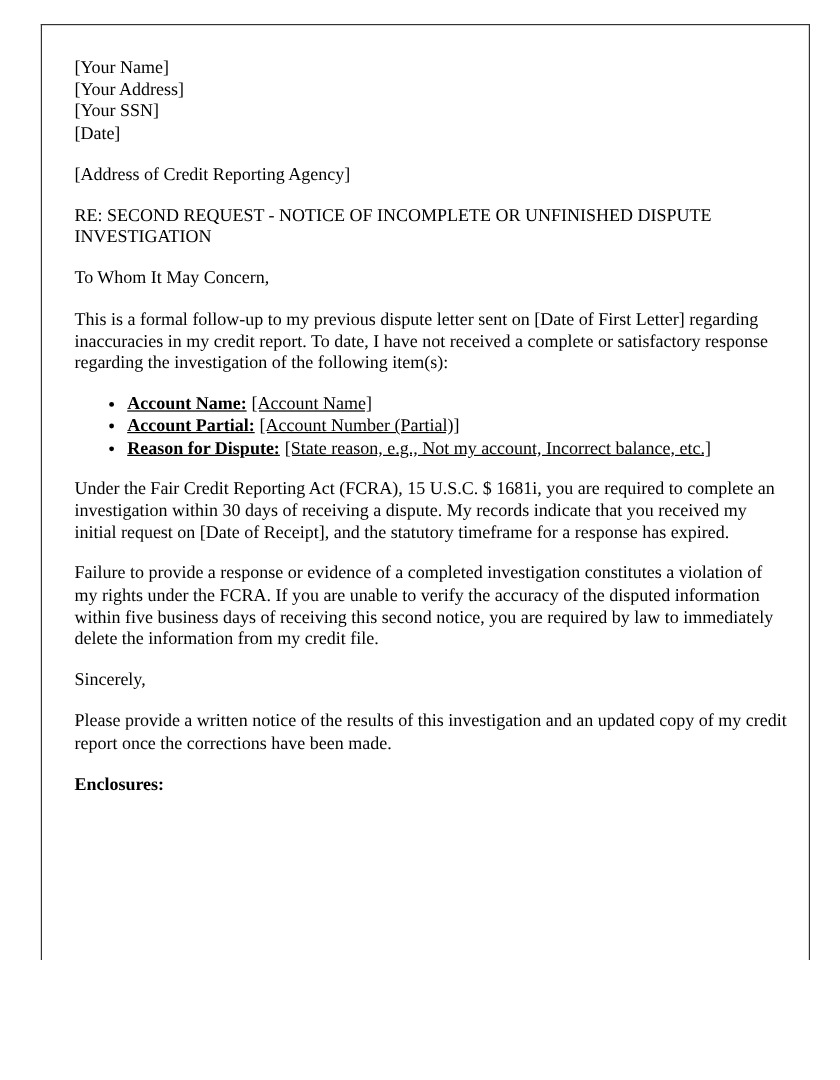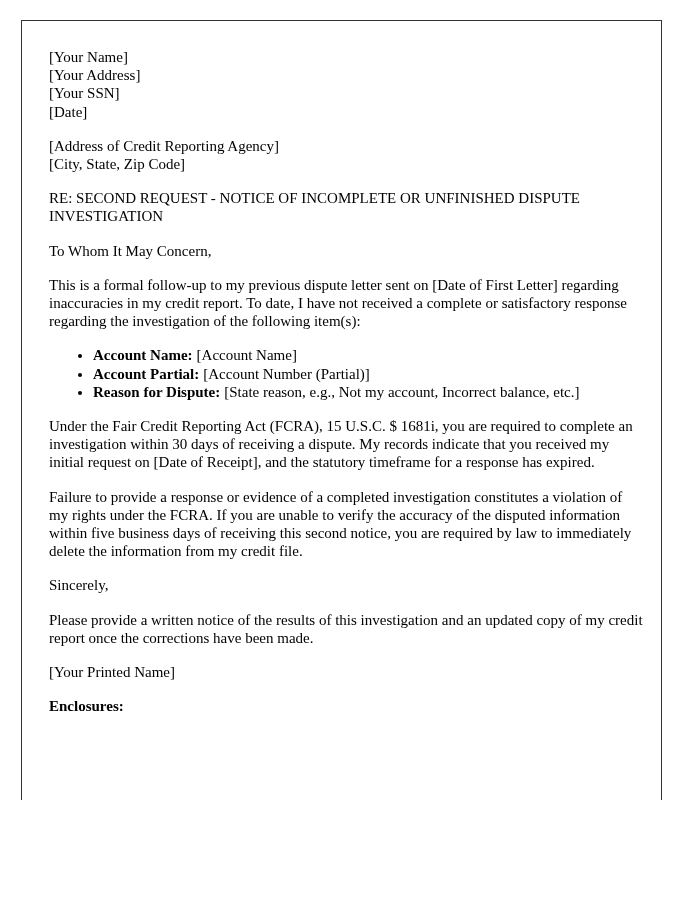--- a/index.html
+++ b/index.html
@@ -5,61 +5,60 @@
   * { margin: 0; padding: 0; box-sizing: border-box; }
   html, body {
     width: 700px; height: 900px;
     background: #ffffff;
     font-family: "Liberation Serif", "DejaVu Serif", serif;
     color: #000000;
     position: relative;
   }
   .page-frame {
     position: absolute;
-    left: 21px; top: 20px;
+    left: 34px; top: 20px;
     width: 641px; height: 780px;
     border: 1px solid #333333;
     border-bottom: none;
     background: #ffffff;
     padding: 27px 8px 0 27px;
     overflow: visible;
   }
   .letter-body {
     font-size: 15px;
     line-height: 18.2px;
     width: 594px;
   }
   .addr-line { white-space: pre-wrap; }
   .block { margin-bottom: 16px; }
   .subject { font-weight: normal; }
   ul.dispute-list {
     margin: 16px 0;
     padding-left: 44px;
     list-style-type: disc;
   }
-  ul.dispute-list li { line-height: 18.2px; }
+  ul.dispute-list li { line-height: 18.2px; text-decoration: underline; }
   .item-label { font-weight: bold; margin-right: 4px; }
   .enclosures { font-weight: bold; }
 </style>
 </head>
 <body>
 
 <div class="page-frame">
   <div class="letter-body">
 
     <div class="block">
       <div class="addr-line">[Your Name]</div>
       <div class="addr-line">[Your Address]</div>
       <div class="addr-line">[Your SSN]</div>
       <div class="addr-line">[Date]</div>
     </div>
 
     <div class="block">
       <div class="addr-line">[Address of Credit Reporting Agency]</div>
-      <div class="addr-line">[City, State, Zip Code]</div>
     </div>
 
     <div class="block subject">RE: SECOND REQUEST - NOTICE OF INCOMPLETE OR UNFINISHED DISPUTE INVESTIGATION</div>
 
     <div class="block">To Whom It May Concern,</div>
 
     <div class="block">This is a formal follow-up to my previous dispute letter sent on [Date of First Letter] regarding inaccuracies in my credit report. To date, I have not received a complete or satisfactory response regarding the investigation of the following item(s):</div>
 
     <ul class="dispute-list">
       <li><span class="item-label">Account Name:</span><span>[Account Name]</span></li>
@@ -69,18 +68,17 @@
 
     <div class="block">Under the Fair Credit Reporting Act (FCRA), 15 U.S.C. $ 1681i, you are required to complete an investigation within 30 days of receiving a dispute. My records indicate that you received my initial request on [Date of Receipt], and the statutory timeframe for a response has expired.</div>
 
     <div class="block">Failure to provide a response or evidence of a completed investigation constitutes a violation of my rights under the FCRA. If you are unable to verify the accuracy of the disputed information within five business days of receiving this second notice, you are required by law to immediately delete the information from my credit file.</div>
 
     <div class="block">Sincerely,</div>
 
     <div class="block">Please provide a written notice of the results of this investigation and an updated copy of my credit report once the corrections have been made.</div>
 
 
-    <div class="block">[Your Printed Name]</div>
 
     <div class="block enclosures">Enclosures:</div>
 
   </div>
 </div>
 
 </body></html>

